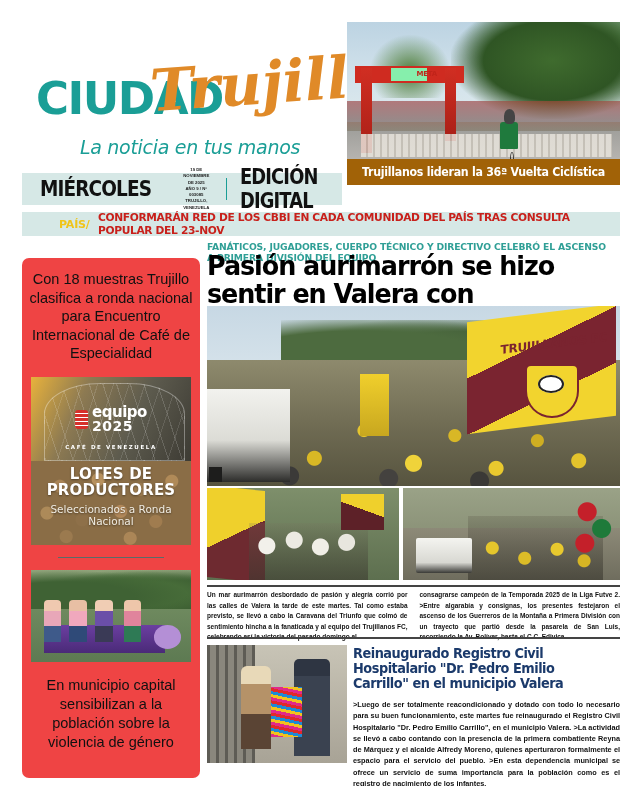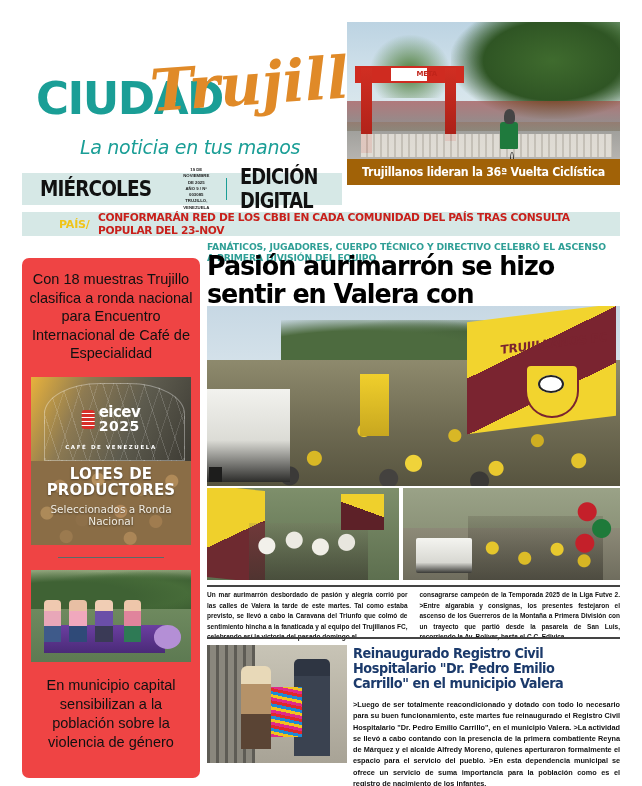--- a/index.html
+++ b/index.html
@@ -73,21 +73,21 @@
   .cp-crowdband { position:absolute; left:0; bottom:28%; width:100%; height:20%;
     background: linear-gradient(180deg, rgba(190,70,60,.55), rgba(120,110,90,.5)); }
   .cp-arch-l { position:absolute; left:5%; top:30%; width:4%; height:56%;
     background: linear-gradient(180deg,#d12e22,#a81f17); }
   .cp-arch-r { position:absolute; left:36%; top:30%; width:4%; height:48%;
     background: linear-gradient(180deg,#d12e22,#a81f17); }
   .cp-arch-top { position:absolute; left:3%; top:29%; width:40%; height:11%;
     background: #cf2b20; }
   .cp-meta {
     position:absolute; left:16%; top:30.5%; width:13%; height:8%;
-    background:#ffffff; color:#c1241a; font-weight:bold; font-size:7px;
+    background:#86efac; color:#c1241a; font-weight:bold; font-size:7px;
     display:flex; align-items:center; justify-content:center;
     font-family:"DejaVu Sans",sans-serif; letter-spacing:-.3px;padding-left:36px;
   }
   .cp-barrier { position:absolute; left:5%; bottom:11%; width:92%; height:15%;
     background: repeating-linear-gradient(90deg,#e8e4dc 0 5px,#c9c4ba 5px 7px); opacity:.85; }
   .cp-rider { position:absolute; left:55%; bottom:6%; width:9%; height:40%; }
   .cp-rider-b { position:absolute; left:10%; top:30%; width:76%; height:44%;
     background:#1f7a3d; border-radius:3px 3px 1px 1px; }
   .cp-rider-h { position:absolute; left:26%; top:8%; width:46%; height:24%;
     background:#444; border-radius:50% 50% 35% 35%; }
@@ -361,21 +361,21 @@
   <div class="sidebar">
     <div class="side-head">Con 18 muestras Trujillo clasifica a ronda nacional para Encuentro Internacional de Café de Especialidad</div>
 
     <div class="ad-box">
       <div class="ad-top"></div>
       <div class="ad-struct"></div>
       <div class="ad-beans"></div>
       <div class="ad-logo">
         <div class="ad-logo-mark"></div>
         <div class="ad-logo-txt">
-          <div class="ad-eicev">eicev</div>
+          <div class="ad-eicev">equipo</div>
           <div class="ad-2025">2025</div>
         </div>
       </div>
       <div class="ad-cafe">CAFÉ DE VENEZUELA</div>
       <div class="ad-lotes">LOTES DE PRODUCTORES</div>
       <div class="ad-sel">Seleccionados a Ronda Nacional</div>
     </div>
 
     <div class="side-rule"></div>
 

